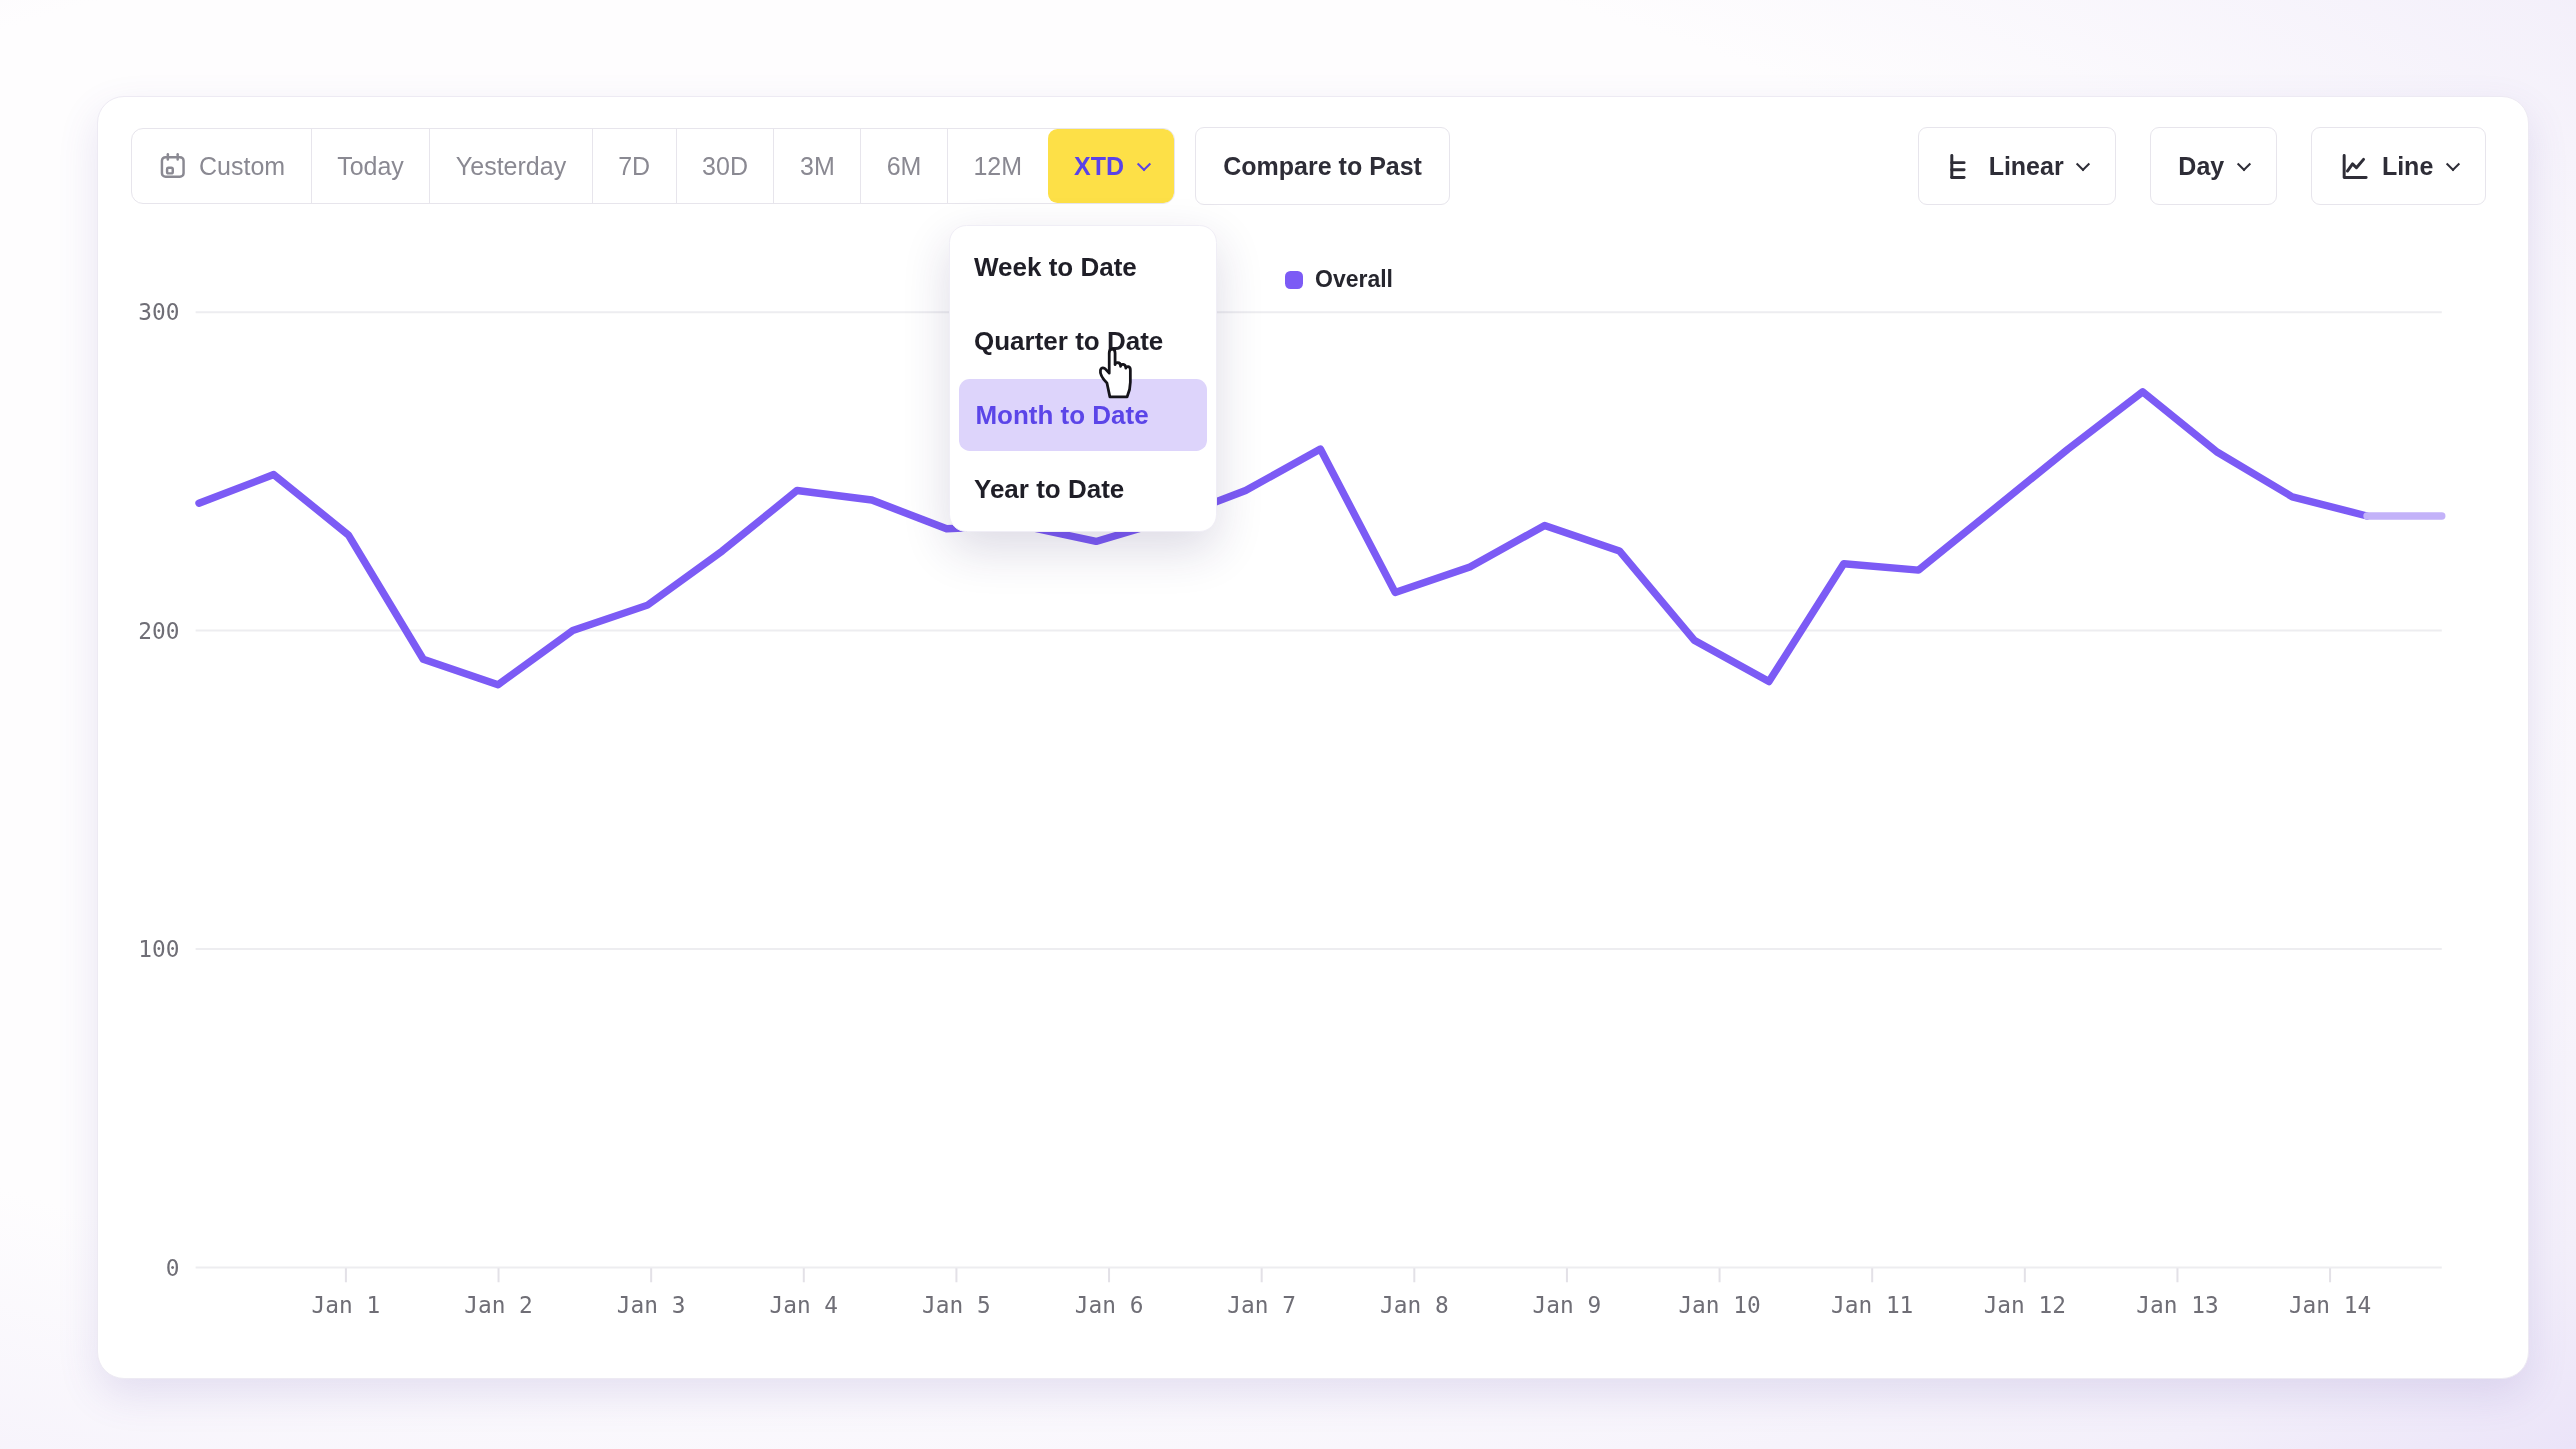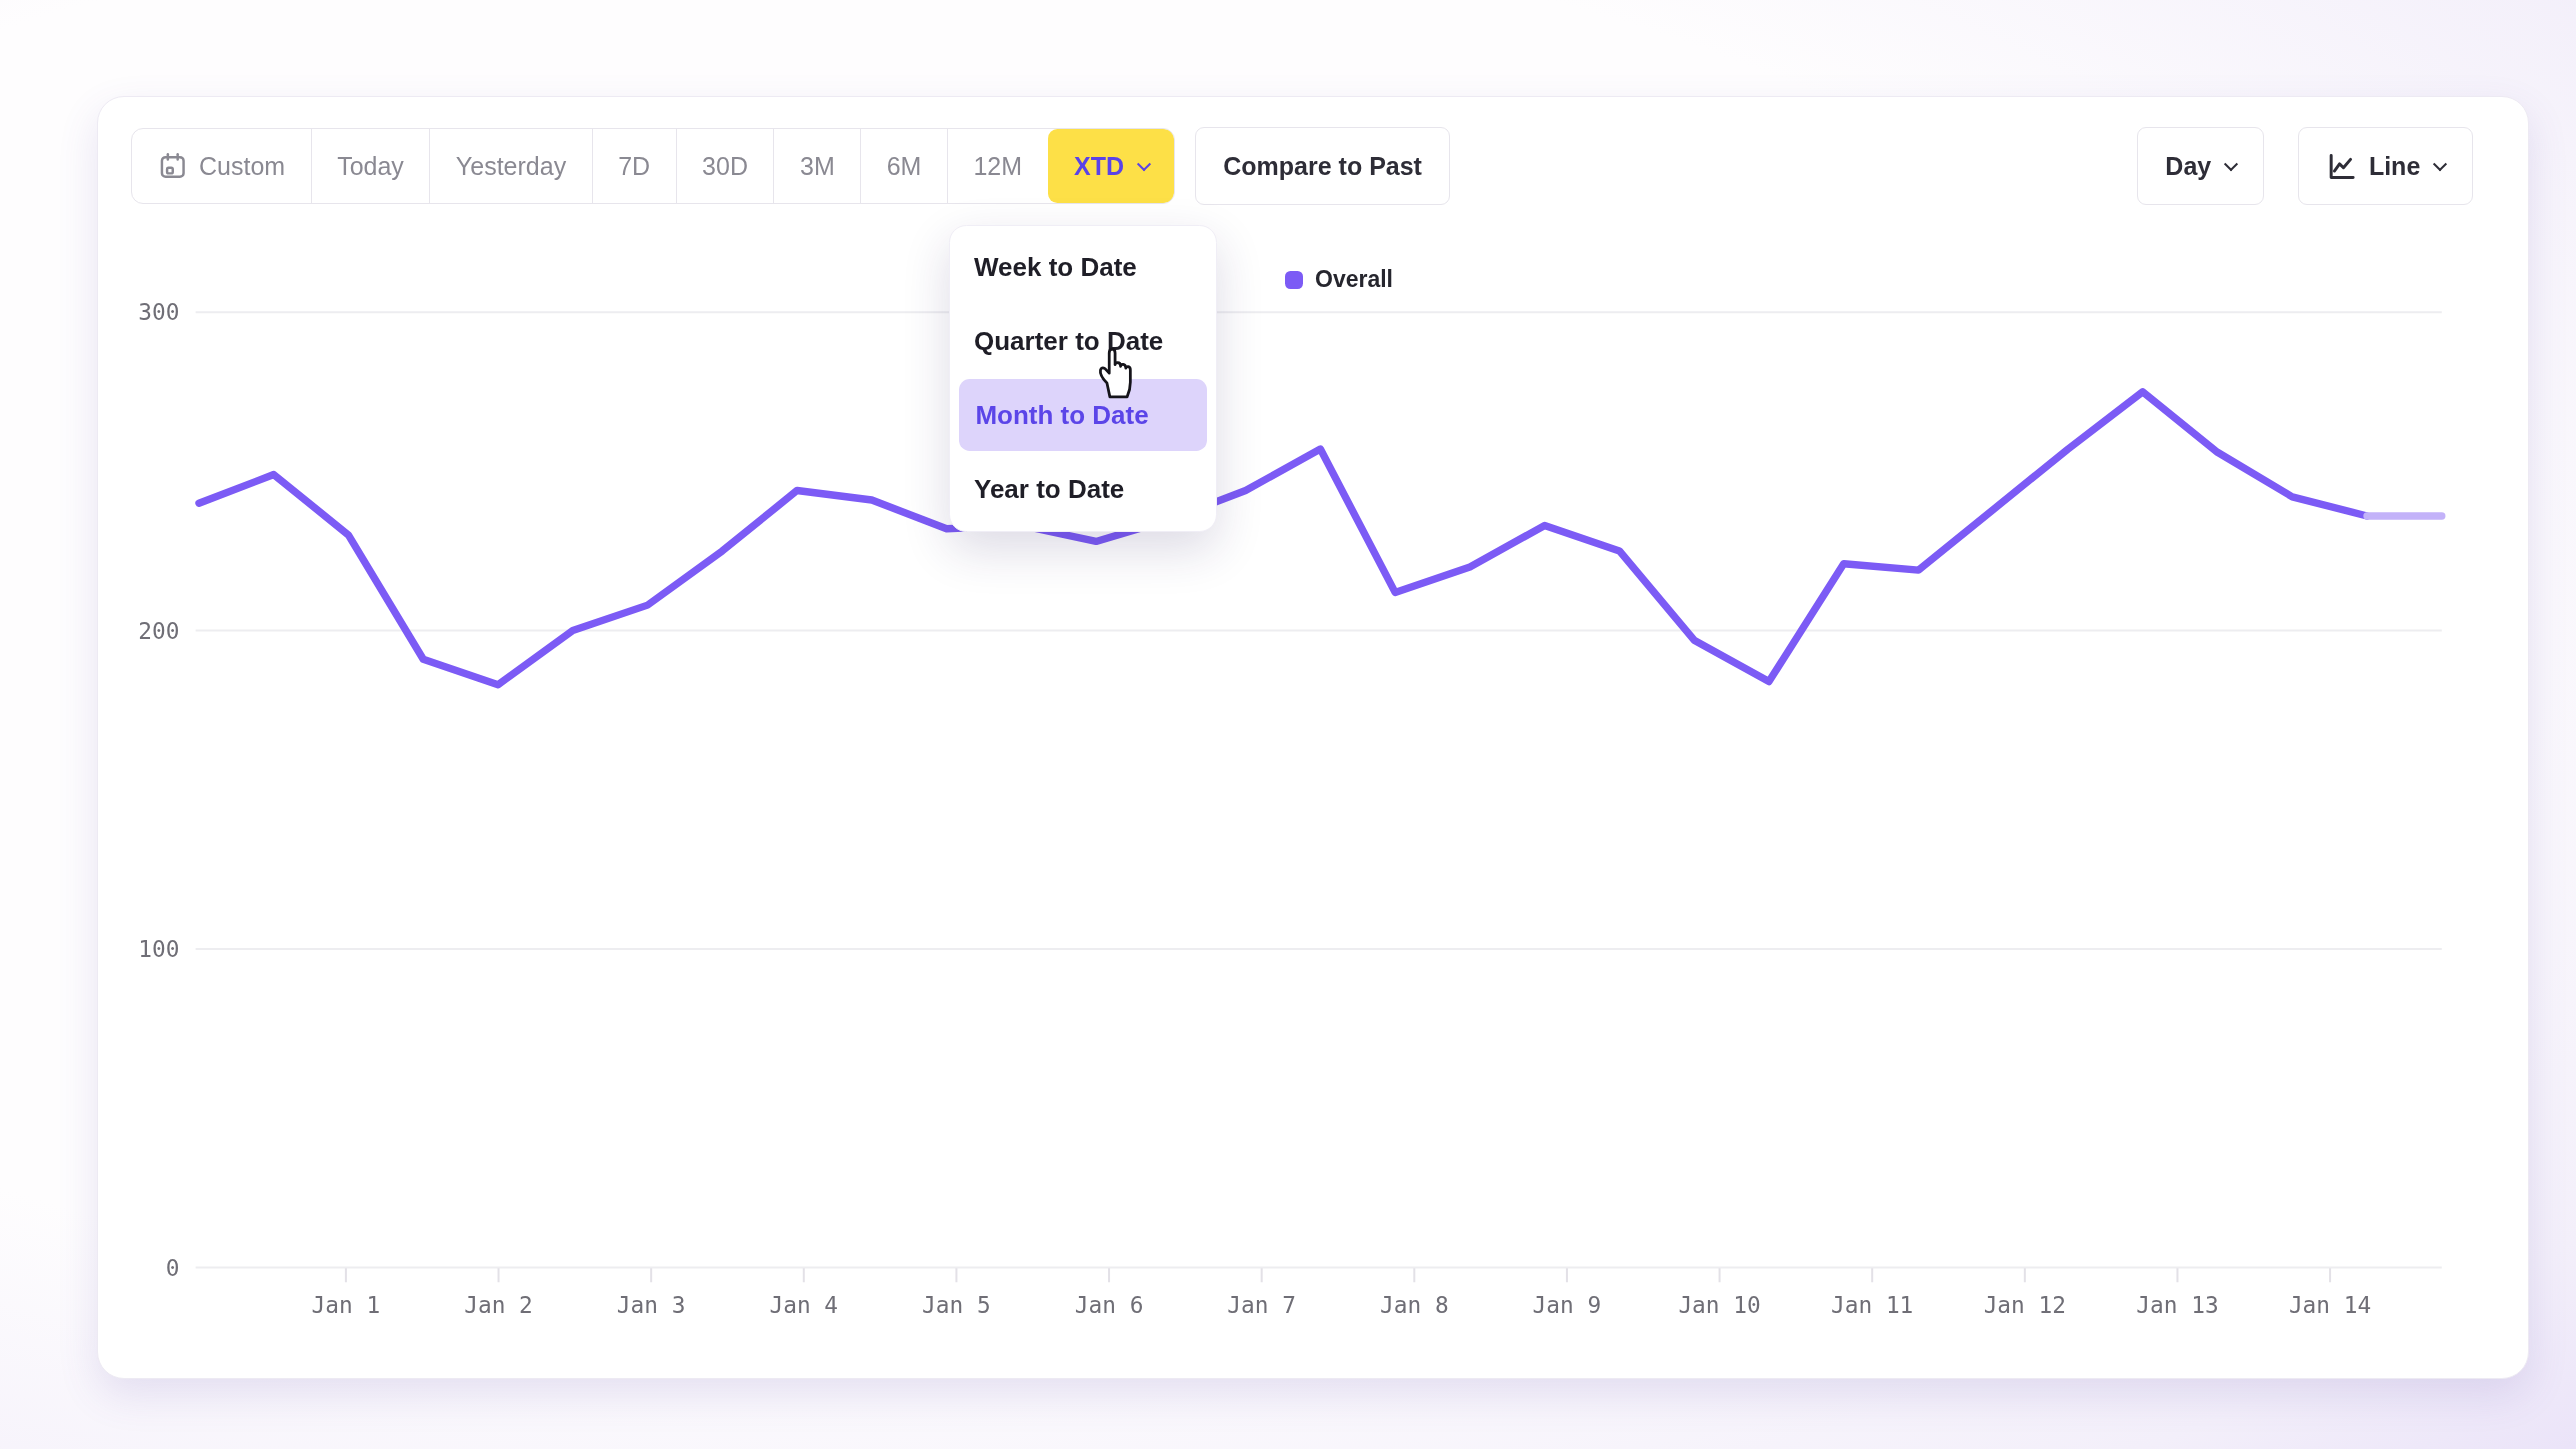--- a/index.html
+++ b/index.html
@@ -9,21 +9,21 @@
     background: radial-gradient(135% 115% at 32% 42%, #fefdfe 42%, #f3effa 63%, #ded2f6 84%, #b299ee 100%);
     position:relative;
   }
   .card {
     position:absolute; left:97px; top:96px; width:2432px; height:1283px;
     background:#ffffff; border:0.7px solid #edeaf3; border-radius:27px;
     box-shadow:0 16px 40px rgba(92,70,170,0.14);
   }
   
   .toolbar {
-    position:absolute; left:131px; top:127px; right:103px; height:78px;
+    position:absolute; left:131px; top:127px; right:90px; height:78px;
     display:flex; align-items:center; z-index:5;
   }
   .segmented {
     display:flex; align-items:stretch; height:76px;
     border:1.3px solid #e7e5ec; border-radius:12px; background:#fff; overflow:hidden;
   }
   .seg {
     display:flex; align-items:center; gap:12px;
     padding:0 25.5px; font-size:25px; font-weight:500; color:#8a8992;
     border-left:1.3px solid #e7e5ec; cursor:pointer; white-space:nowrap;
@@ -160,20 +160,32 @@
       <span class="chev"></span>
     </div>
   </div>
 
   <button class="btn compare">
     <span>Compare to Past</span>
   </button>
 
   <div class="controls">
     <button class="btn">
+      <span class="icon">
+        <svg width="31" height="31" viewBox="0 0 24 24" fill="none" stroke="#2e2d37" stroke-width="2.3" stroke-linecap="round">
+          <path d="M4.5 3.5 V20.5"></path>
+          <line x1="4.5" y1="9" x2="14" y2="9"></line>
+          <line x1="4.5" y1="14.5" x2="14" y2="14.5"></line>
+          <line x1="4.5" y1="20.5" x2="14" y2="20.5"></line>
+        </svg>
+      </span>
+      <span>Linear</span>
+      <span class="chev"></span>
+    </button>
+    <button class="btn">
       <span>Day</span>
       <span class="chev"></span>
     </button>
     <button class="btn">
       <span class="icon">
         <svg width="31" height="31" viewBox="0 0 24 24" fill="none" stroke="#2e2d37" stroke-width="2.3" stroke-linecap="round" stroke-linejoin="round">
           <path d="M4 3.5 V20.5 H21"></path>
           <polyline points="6.5,15.5 10.5,10 13.5,13 19,6.5"></polyline>
         </svg>
       </span>

